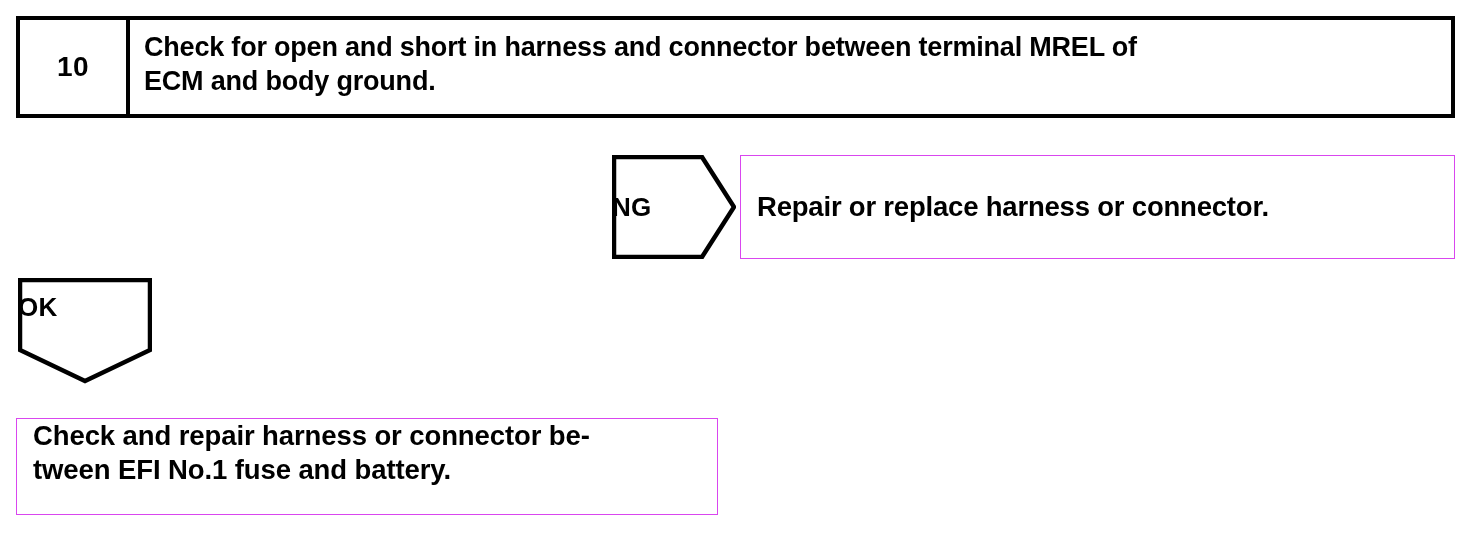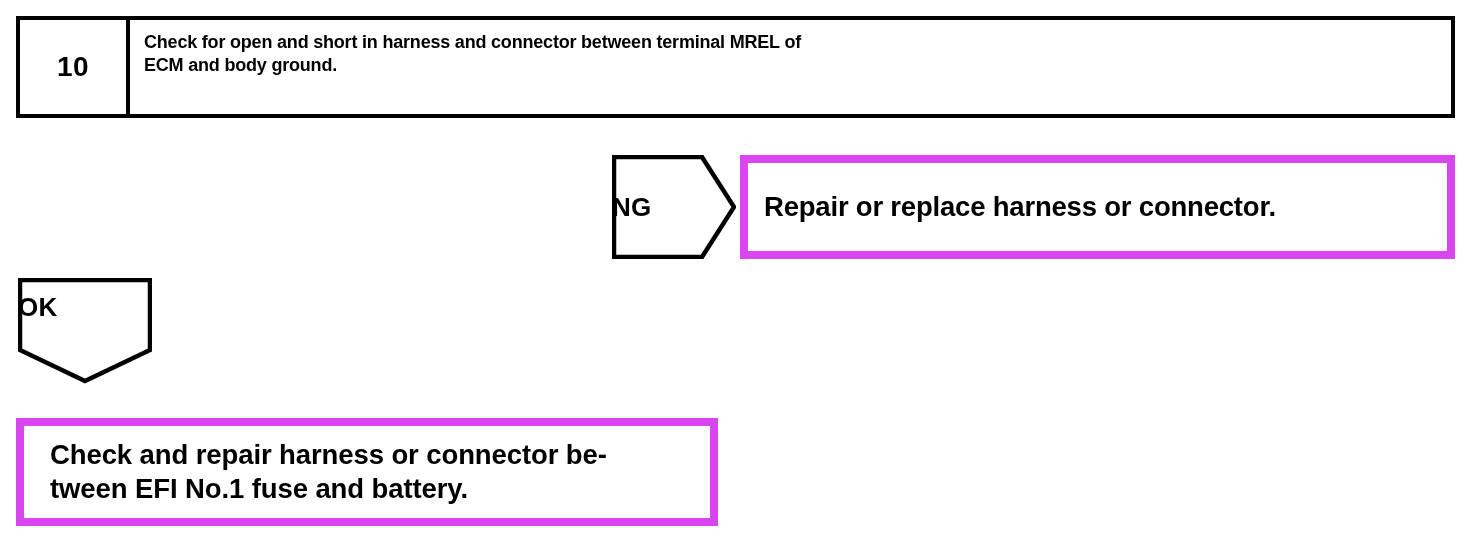--- a/index.html
+++ b/index.html
@@ -50,32 +50,32 @@
     line-height: 1;
   }
   .step-body-cell {
     flex: 1 1 auto;
     display: flex;
     align-items: flex-start;
     padding: 11px 10px 0 14px;
     box-sizing: border-box;
   }
   .step-body-text {
-    font-size: 18px;
+    font-size: 27px;
     font-weight: bold;
     line-height: 1.25;
     letter-spacing: -0.2px;
     white-space: pre-line;
   }
 
   
   .result-box {
     position: absolute;
     box-sizing: border-box;
-    border: 8px solid #d946ef;
+    border: 1px solid #d946ef;
     background: #ffffff;
     display: flex;
     align-items: center;
   }
   .result-box-text {
     font-size: 27.5px;
     font-weight: bold;
     line-height: 1.22;
     letter-spacing: -0.2px;
   }
@@ -86,24 +86,24 @@
     width: 715px;
     height: 104px;
     padding-left: 16px;
     padding-right: 12px;
   }
 
   #final-box {
     left: 16px;
     top: 418px;
     width: 702px;
-    height: 108px;
-    padding-left: 26px;
+    height: 97px;
+    padding-left: 16px;
     padding-right: 22px;
-    align-items: center;
+    align-items: flex-start;
   }
   #final-box .result-box-text {
     width: 100%;
     text-align: justify;
     text-align-last: left;
     white-space: pre-line;
     letter-spacing: -0.1px;
   }
 
   

